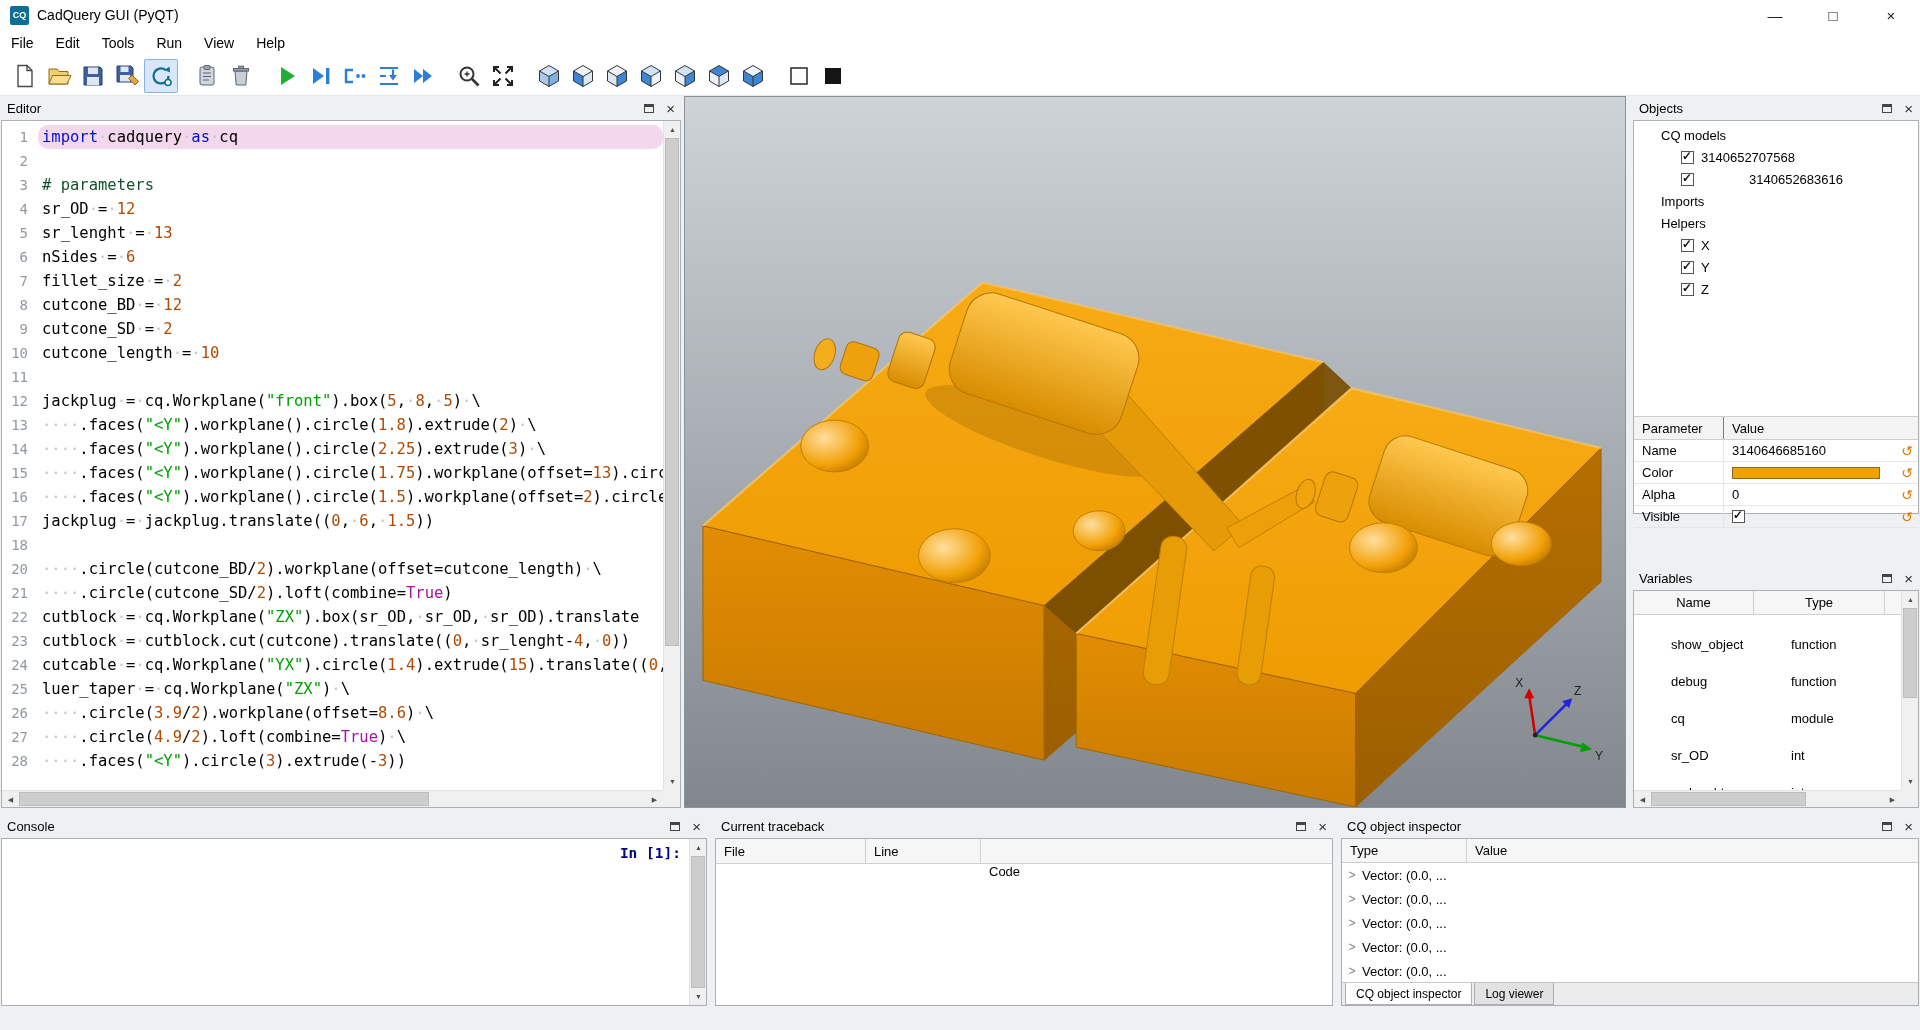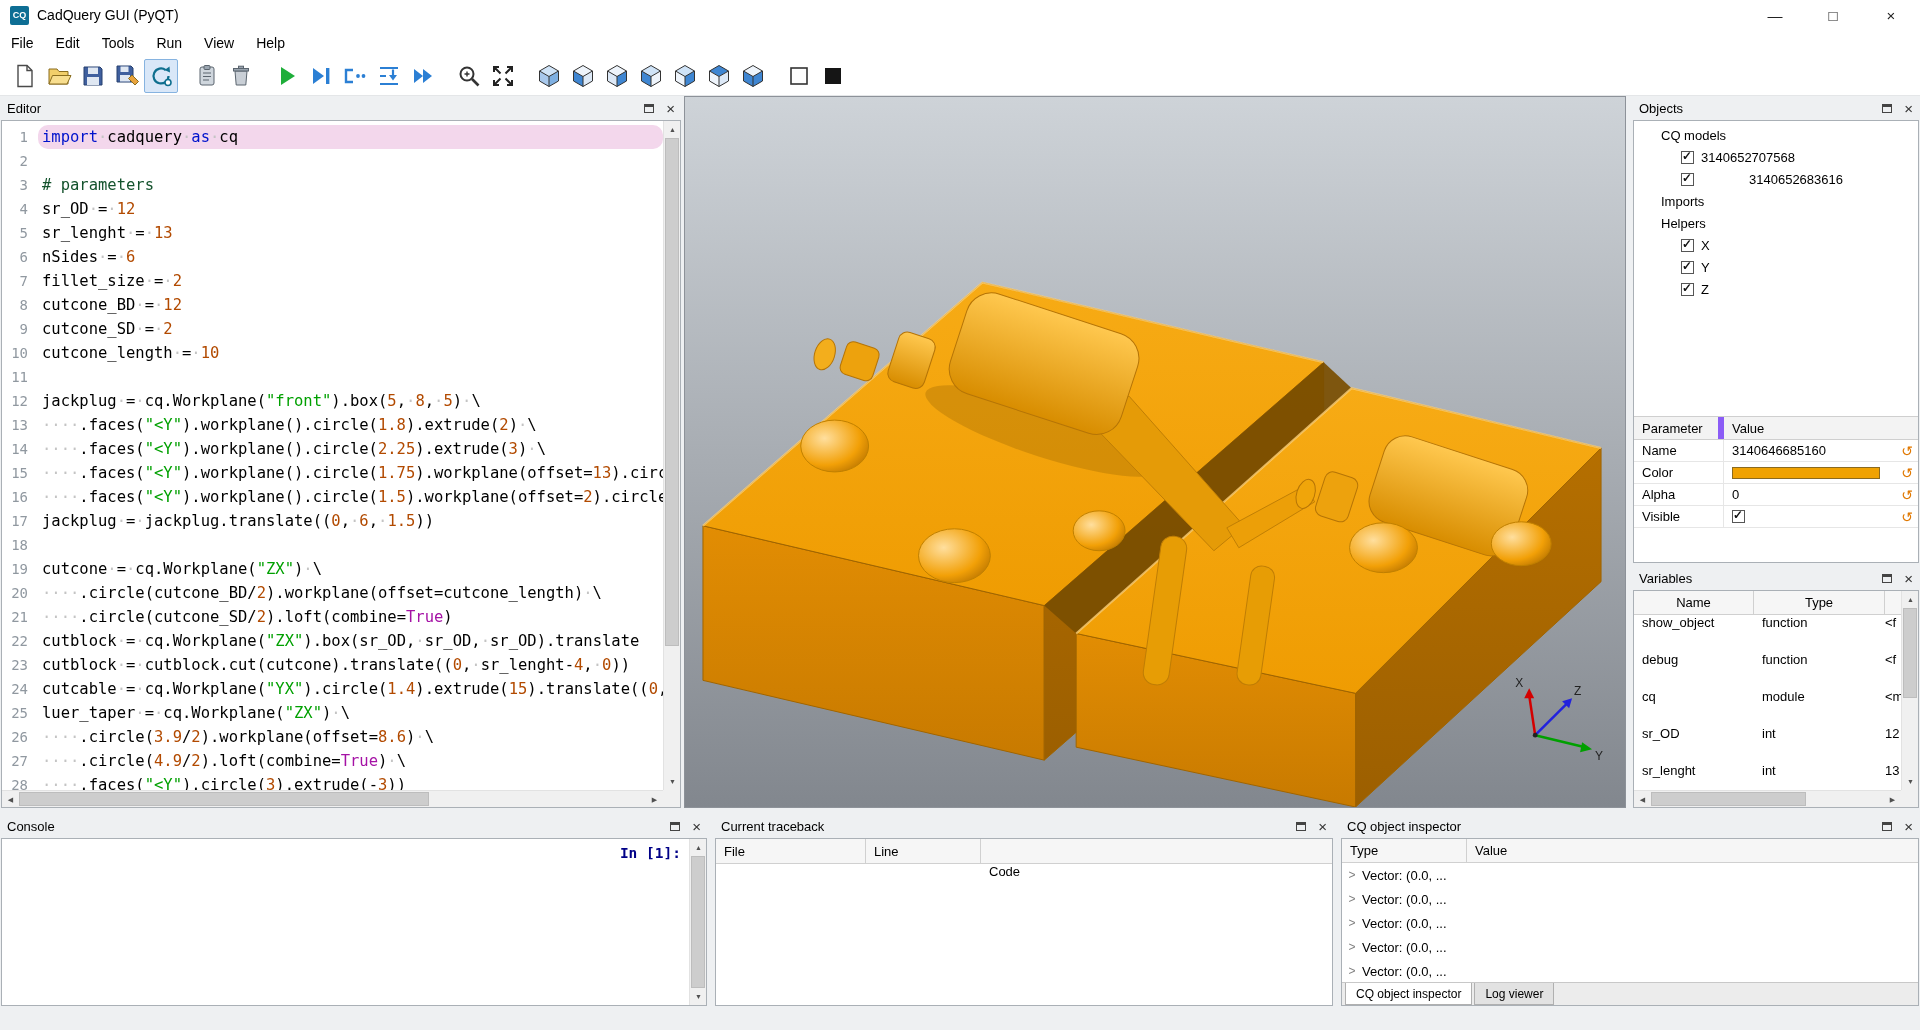--- a/index.html
+++ b/index.html
@@ -44,43 +44,43 @@
   .ct { flex:1; padding-left:4px; overflow:hidden; }
   .cl.cur .ct { background:#f3d7ec;border-radius:10px; }
   .k { color:#0013cc; } .s { color:#00a000; } .n { color:#b24a00; }
   .c { color:#14532d; } .p { color:#a512a5; } .w { color:#c4c4c4; } .t { color:#000; }
 
   
   .viewport { position:absolute; left:684px; top:96px; width:942px; height:712px; border:1px solid #8d9299; overflow:hidden; }
   .viewport svg { display:block; width:100%; height:100%; }
 
   
-  .objects-dock { left:1632px; top:96px; width:288px; height:467px; }
+  .objects-dock { left:1632px; top:96px; width:288px; height:418px; }
   .obj-tree { height:296px; border-bottom:1px solid #cfcfcf; padding-top:3px; overflow:hidden; }
   .trow { display:flex; align-items:center; height:22px; padding-left:7px; font-size:13px;margin-left:20px; }
   .cb { width:13px; height:13px; border:1px solid #555; background:#fff; margin-right:7px; position:relative; flex:none; }
   .cb.on::after { content:"✓"; position:absolute; left:0; top:-3px; font-size:12px; font-weight:bold; color:#111; }
   .props { }
   .phead { display:grid; grid-template-columns:90px 1fr; height:23px; background:#f3f3f3; border-bottom:1px solid #cfcfcf; font-size:13px; align-items:center; }
   .phead div { padding-left:8px; }
-  .phead div.first { border-right:6px solid #8b5cf6; height:100%; display:flex; align-items:center; }
+  .phead div.first { border-right:1px solid #8b5cf6; height:100%; display:flex; align-items:center; }
   .prow { display:grid; grid-template-columns:90px 1fr 22px; height:22px; align-items:center; border-bottom:1px solid #e6e6e6; font-size:13px; }
   .pc1 { padding-left:8px; border-right:1px solid #e6e6e6; align-self:stretch; display:flex; align-items:center; }
   .pc2 { padding-left:8px; display:flex; align-items:center; }
   .pc3 { display:flex; justify-content:center; }
   .swatch { height:12px; width:90%; border:1px solid #8a6a20; }
   .rst { width:16px; height:16px; display:flex; align-items:center; justify-content:center; color:#e07800; font-size:14px; }
 
   
   .variables-dock { left:1632px; top:566px; width:288px; height:242px; }
   .var-body { display:grid; grid-template-columns:1fr 17px; grid-template-rows:1fr 17px; }
   .var-main { overflow:hidden; }
   .vhead { display:flex; height:24px; background:#f6f6f6; border-bottom:1px solid #d0d0d0; font-size:13px; align-items:center; }
   .vhead .hc { text-align:center; border-right:1px solid #d0d0d0; height:100%; display:flex; align-items:center; justify-content:center; }
-  .vrow { display:flex; height:37px; align-items:flex-start; font-size:13px; }
+  .vrow { display:flex; height:37px; align-items:flex-end; font-size:13px;padding-left:29px; }
   .vc1 { width:120px; padding-left:8px; flex:none; }
   .vc2 { width:131px; padding-left:8px; flex:none; }
   .vc3 { flex:1; overflow:hidden; white-space:nowrap; }
 
   
   .console-dock { left:0; top:814px; width:708px; height:192px;text-align:right; }
   .console-body { display:grid; grid-template-columns:1fr 17px; }
   .console-out { padding:6px 8px; font-family:"DejaVu Sans Mono",monospace; font-size:14.5px; font-weight:bold; color:#000087; }
   .traceback-dock { left:714px; top:814px; width:620px; height:192px; }
   .tb-head { display:flex; height:25px; background:#f6f6f6; border-bottom:1px solid #d0d0d0; font-size:13px; align-items:center; }
@@ -331,21 +331,20 @@
         <div class="cl"><span class="ln">9</span><span class="ct"><span class="t">cutcone_SD</span><span class="w">·</span><span class="t">=</span><span class="w">·</span><span class="n">2</span></span></div>
         <div class="cl"><span class="ln">10</span><span class="ct"><span class="t">cutcone_length</span><span class="w">·</span><span class="t">=</span><span class="w">·</span><span class="n">10</span></span></div>
         <div class="cl"><span class="ln">11</span><span class="ct"></span></div>
         <div class="cl"><span class="ln">12</span><span class="ct"><span class="t">jackplug</span><span class="w">·</span><span class="t">=</span><span class="w">·</span><span class="t">cq.Workplane(</span><span class="s">"front"</span><span class="t">).box(</span><span class="n">5</span><span class="t">,</span><span class="w">·</span><span class="n">8</span><span class="t">,</span><span class="w">·</span><span class="n">5</span><span class="t">)</span><span class="w">·</span><span class="t">\</span></span></div>
         <div class="cl"><span class="ln">13</span><span class="ct"><span class="w">····</span><span class="t">.faces(</span><span class="s">"&lt;Y"</span><span class="t">).workplane().circle(</span><span class="n">1.8</span><span class="t">).extrude(</span><span class="n">2</span><span class="t">)</span><span class="w">·</span><span class="t">\</span></span></div>
         <div class="cl"><span class="ln">14</span><span class="ct"><span class="w">····</span><span class="t">.faces(</span><span class="s">"&lt;Y"</span><span class="t">).workplane().circle(</span><span class="n">2.25</span><span class="t">).extrude(</span><span class="n">3</span><span class="t">)</span><span class="w">·</span><span class="t">\</span></span></div>
         <div class="cl"><span class="ln">15</span><span class="ct"><span class="w">····</span><span class="t">.faces(</span><span class="s">"&lt;Y"</span><span class="t">).workplane().circle(</span><span class="n">1.75</span><span class="t">).workplane(offset=</span><span class="n">13</span><span class="t">).circl</span></span></div>
         <div class="cl"><span class="ln">16</span><span class="ct"><span class="w">····</span><span class="t">.faces(</span><span class="s">"&lt;Y"</span><span class="t">).workplane().circle(</span><span class="n">1.5</span><span class="t">).workplane(offset=</span><span class="n">2</span><span class="t">).circle(</span></span></div>
         <div class="cl"><span class="ln">17</span><span class="ct"><span class="t">jackplug</span><span class="w">·</span><span class="t">=</span><span class="w">·</span><span class="t">jackplug.translate((</span><span class="n">0</span><span class="t">,</span><span class="w">·</span><span class="n">6</span><span class="t">,</span><span class="w">·</span><span class="n">1.5</span><span class="t">))</span></span></div>
         <div class="cl"><span class="ln">18</span><span class="ct"></span></div>
-        <div class="cl"><span class="ln">19</span><span class="ct"><span class="t">cutcone</span><span class="w">·</span><span class="t">=</span><span class="w">·</span><span class="t">cq.Workplane(</span><span class="s">"ZX"</span><span class="t">)</span><span class="w">·</span><span class="t">\</span></span></div>
         <div class="cl"><span class="ln">20</span><span class="ct"><span class="w">····</span><span class="t">.circle(cutcone_BD/</span><span class="n">2</span><span class="t">).workplane(offset=cutcone_length)</span><span class="w">·</span><span class="t">\</span></span></div>
         <div class="cl"><span class="ln">21</span><span class="ct"><span class="w">····</span><span class="t">.circle(cutcone_SD/</span><span class="n">2</span><span class="t">).loft(combine=</span><span class="p">True</span><span class="t">)</span></span></div>
         <div class="cl"><span class="ln">22</span><span class="ct"><span class="t">cutblock</span><span class="w">·</span><span class="t">=</span><span class="w">·</span><span class="t">cq.Workplane(</span><span class="s">"ZX"</span><span class="t">).box(sr_OD,</span><span class="w">·</span><span class="t">sr_OD,</span><span class="w">·</span><span class="t">sr_OD).translate</span></span></div>
         <div class="cl"><span class="ln">23</span><span class="ct"><span class="t">cutblock</span><span class="w">·</span><span class="t">=</span><span class="w">·</span><span class="t">cutblock.cut(cutcone).translate((</span><span class="n">0</span><span class="t">,</span><span class="w">·</span><span class="t">sr_lenght-</span><span class="n">4</span><span class="t">,</span><span class="w">·</span><span class="n">0</span><span class="t">))</span></span></div>
         <div class="cl"><span class="ln">24</span><span class="ct"><span class="t">cutcable</span><span class="w">·</span><span class="t">=</span><span class="w">·</span><span class="t">cq.Workplane(</span><span class="s">"YX"</span><span class="t">).circle(</span><span class="n">1.4</span><span class="t">).extrude(</span><span class="n">15</span><span class="t">).translate((</span><span class="n">0</span><span class="t">,</span></span></div>
         <div class="cl"><span class="ln">25</span><span class="ct"><span class="t">luer_taper</span><span class="w">·</span><span class="t">=</span><span class="w">·</span><span class="t">cq.Workplane(</span><span class="s">"ZX"</span><span class="t">)</span><span class="w">·</span><span class="t">\</span></span></div>
         <div class="cl"><span class="ln">26</span><span class="ct"><span class="w">····</span><span class="t">.circle(</span><span class="n">3.9</span><span class="t">/</span><span class="n">2</span><span class="t">).workplane(offset=</span><span class="n">8.6</span><span class="t">)</span><span class="w">·</span><span class="t">\</span></span></div>
         <div class="cl"><span class="ln">27</span><span class="ct"><span class="w">····</span><span class="t">.circle(</span><span class="n">4.9</span><span class="t">/</span><span class="n">2</span><span class="t">).loft(combine=</span><span class="p">True</span><span class="t">)</span><span class="w">·</span><span class="t">\</span></span></div>
         <div class="cl"><span class="ln">28</span><span class="ct"><span class="w">····</span><span class="t">.faces(</span><span class="s">"&lt;Y"</span><span class="t">).circle(</span><span class="n">3</span><span class="t">).extrude(-</span><span class="n">3</span><span class="t">))</span></span></div>
       </div>

